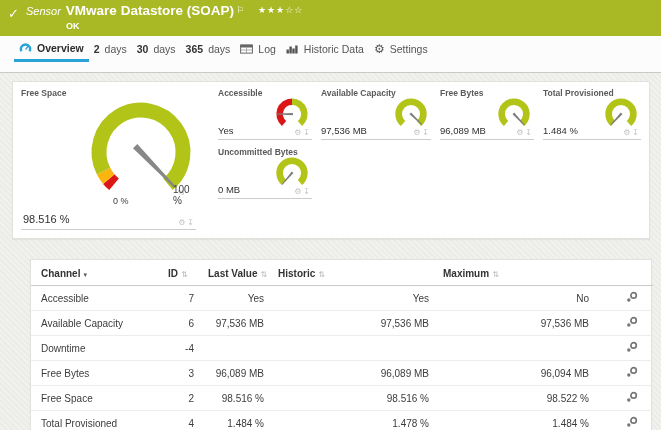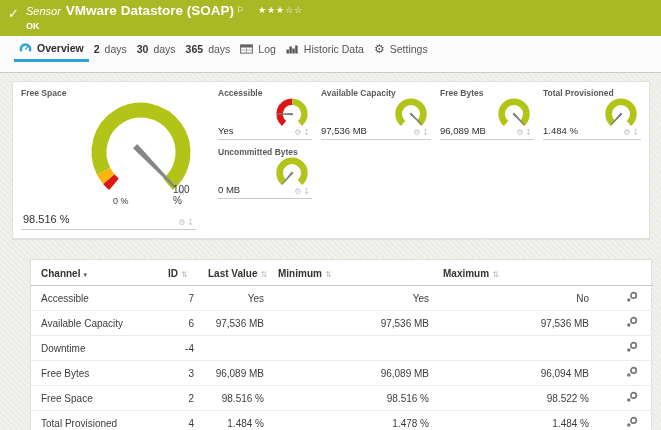--- a/index.html
+++ b/index.html
@@ -14,21 +14,21 @@
     background-image:repeating-linear-gradient(45deg, rgba(0,0,0,0.025) 0 2px, rgba(255,255,255,0) 2px 4px);
   }
   
   .topbar{height:36px;background:#a9b925;color:#fff;position:relative;}
   .check{position:absolute;left:8px;top:6px;font-size:13px;font-weight:bold;}
   .titles{padding:3px 0 0 26px;line-height:14px;}
   .kind{font-style:italic;font-size:11px;margin-right:5px;}
   .sensortitle{font-weight:bold;font-size:13.5px;}
   .flag{font-size:9px;vertical-align:top;margin-left:2px;}
   .stars{font-size:9px;letter-spacing:1px;margin-left:14px;vertical-align:2px;cursor:pointer;}
-  .okstatus{font-size:9px;font-weight:bold;margin-top:1px;}
+  .okstatus{font-size:9px;font-weight:bold;margin-top:1px;margin-left:40px;}
   
   .tabs{
     height:26px;background:#fcfcfc;border-bottom:1px solid #c9c9c9;
     display:flex;align-items:stretch;justify-content:flex-start;
     padding:0 8px 10px 14px;font-size:10.5px;color:#555;
   }
   .tab{display:flex;align-items:center;gap:5px;padding:0 5px;cursor:pointer;white-space:nowrap;}
   .tab.active{color:#2d2d2d;font-weight:bold;border-bottom:3px solid #2aa3d8;}
   .tab .num{font-weight:bold;color:#333;}
   .tab .gearglyph{font-size:12px;color:#555;line-height:10px;}
@@ -214,21 +214,21 @@
           <col style="width:70px">
         <col style="width:165px">
           <col style="width:160px">
           <col style="width:52px">
       </colgroup>
       <thead>
         <tr>
           <th class="ch"><span>Channel</span><span class="sortactive">▾</span></th>
           <th><span>ID</span><span class="sort">⇅</span></th>
           <th><span>Last Value</span><span class="sort">⇅</span></th>
-          <th><span>Minimum</span><span class="sort">⇅</span></th>
+          <th><span>Historic</span><span class="sort">⇅</span></th>
           <th><span>Maximum</span><span class="sort">⇅</span></th>
           <th></th>
         </tr>
       </thead>
       <tbody id="rows-body">
 
         <tr>
           <td class="ch">Accessible</td>
           <td class="num">7</td>
           <td class="num">Yes</td>

